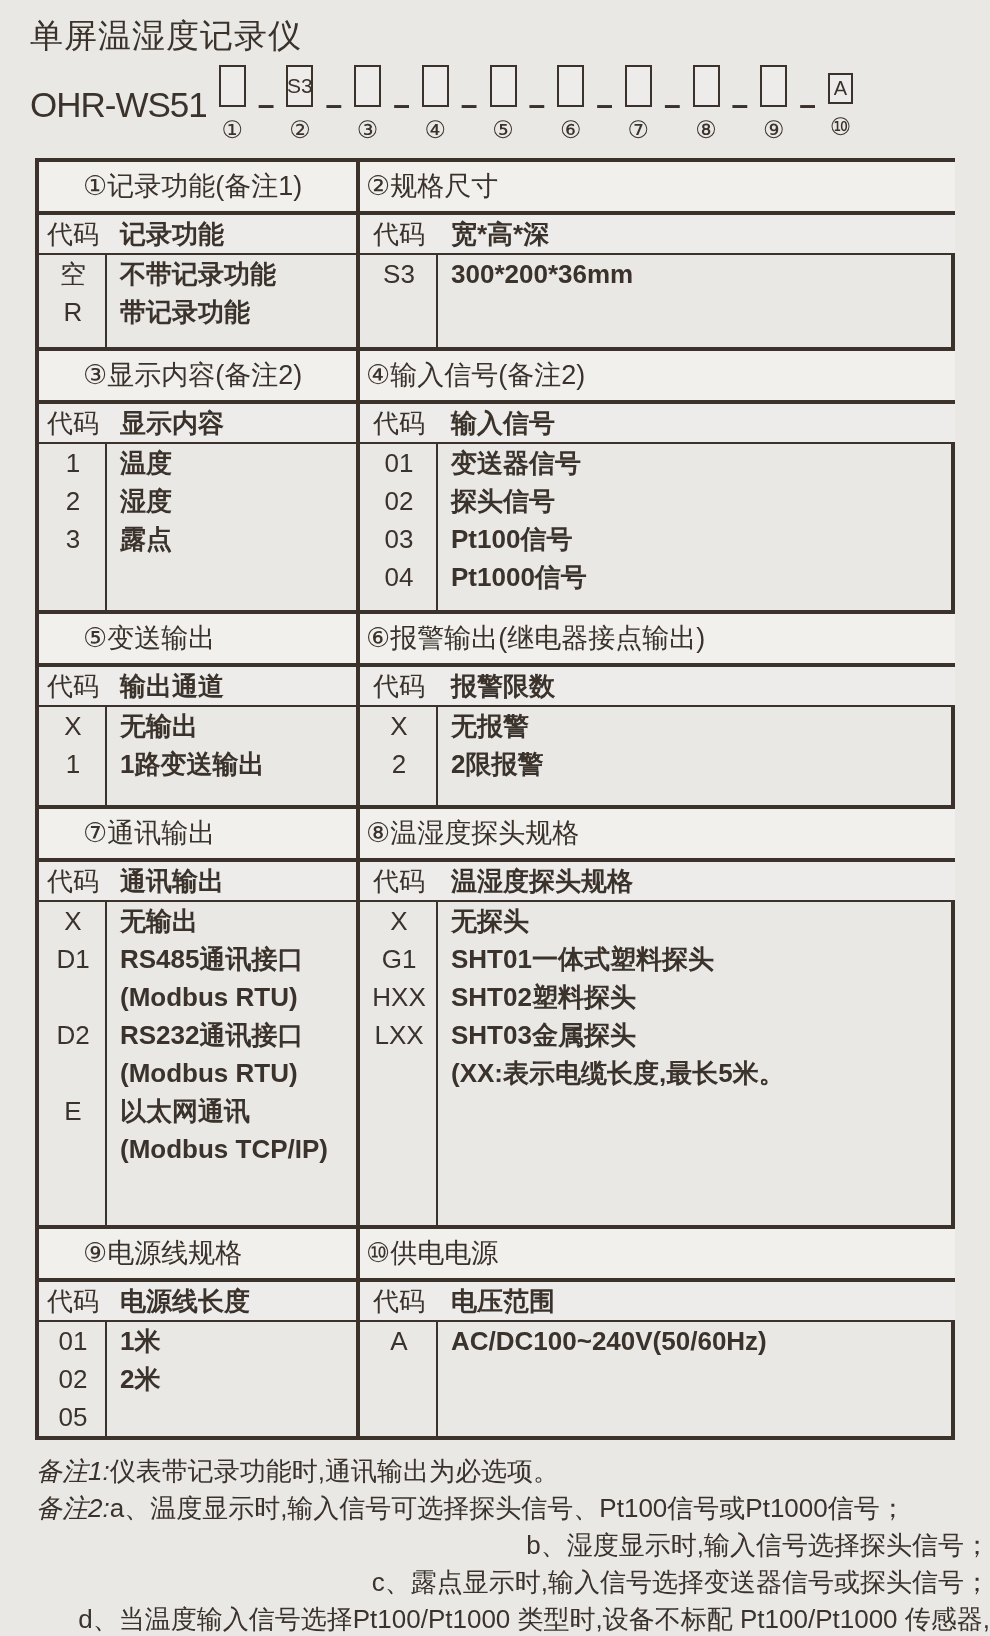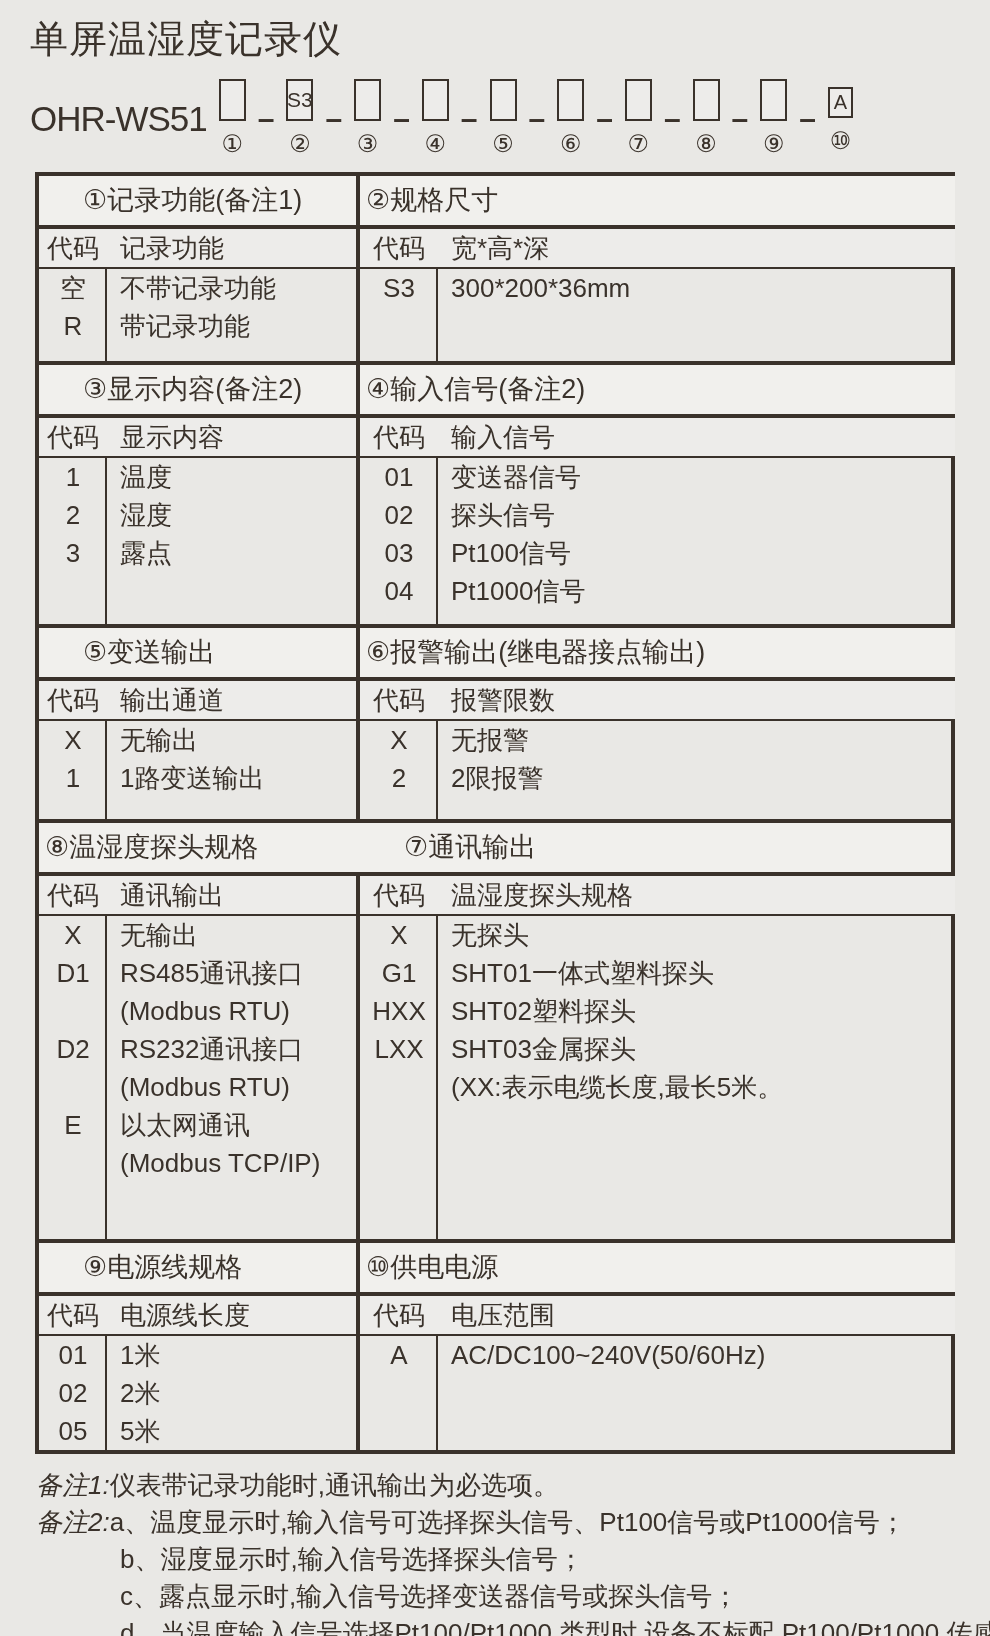--- a/index.html
+++ b/index.html
@@ -11,21 +11,21 @@
   }
   *{box-sizing:border-box;margin:0;padding:0;}
   html,body{background:var(--bg);}
   body{
     width:990px;height:1636px;overflow:hidden;
     font-family:"Liberation Sans","DejaVu Sans",sans-serif;
     color:var(--ink);
     position:relative;
   }
   .page{padding:14px 0 0 30px;}
-  .doc-title{font-size:38px;letter-spacing:1px;margin-bottom:14px;}
+  .doc-title{font-size:33px;letter-spacing:1px;margin-bottom:6px;}
 
   
   .model-row{display:flex;align-items:center;gap:12px;margin-left:0;}
   .m-prefix{font-size:35px;line-height:42px;letter-spacing:-1px;white-space:nowrap;}
   .m-slot{display:flex;flex-direction:column;align-items:center;}
   .m-box{
     width:27px;height:42px;border:2px solid var(--ink);
     display:flex;align-items:center;justify-content:center;
     font-size:21px;background:#edecea;
   }
@@ -66,27 +66,27 @@
   .band-a{min-height:136px;}
   .band-b{min-height:210px;}
   .band-c{min-height:142px;}
   .band-d{min-height:367px;}
   .band-e{min-height:152px;}
   .subhead{display:flex;border-bottom:var(--thin) solid var(--ink);background:#edecea;}
   .trow{display:flex;}
   .cc{flex:none;text-align:center;font-size:26px;line-height:38px;white-space:nowrap;}
   .l .cc{width:68px;}
   .r .cc{width:78px;}
-  .vc{flex:1;padding-left:13px;font-size:26px;line-height:38px;white-space:nowrap;}
+  .vc{flex:1;padding-left:13px;font-size:26px;line-height:38px;white-space:nowrap;font-weight:bold;}
 
   
   .notes{margin-top:13px;margin-left:6px;font-size:26px;line-height:37px;}
   .note-line{display:flex;white-space:nowrap;}
   .note-label{flex:none;font-style:italic;}
-  .indent1{padding-left:84px;}
+  .indent1{padding-left:84px;justify-content:flex-end;}
 </style>
 </head>
 <body>
 
 <div class="page">
 
   <div class="doc-title">单屏温湿度记录仪</div>
 
   <div class="model-row">
     <span class="m-prefix">OHR-WS51</span>
@@ -240,22 +240,22 @@
       <div class="trow">
         <span class="cc">X</span>
         <span class="vc">无报警</span>
       </div>
       <div class="trow">
         <span class="cc">2</span>
         <span class="vc">2限报警</span>
       </div>
     </div>
 
+    <div class="hcell l">⑦通讯输出</div>
     <div class="hcell">⑧温湿度探头规格</div>
-    <div class="hcell l">⑦通讯输出</div>
 
     <div class="bcell l band-d">
       <div class="subhead">
         <span class="cc">代码</span>
         <span class="vc">通讯输出</span>
       </div>
       <div class="trow">
         <span class="cc">X</span>
         <span class="vc">无输出</span>
       </div>
@@ -322,21 +322,20 @@
       <div class="trow">
         <span class="cc">01</span>
         <span class="vc">1米</span>
       </div>
       <div class="trow">
         <span class="cc">02</span>
         <span class="vc">2米</span>
       </div>
       <div class="trow">
         <span class="cc">05</span>
-        <span class="vc">5米</span>
       </div>
     </div>
     <div class="bcell r band-e last">
       <div class="subhead">
         <span class="cc">代码</span>
         <span class="vc">电压范围</span>
       </div>
       <div class="trow">
         <span class="cc">A</span>
         <span class="vc">AC/DC100~240V(50/60Hz)</span>

